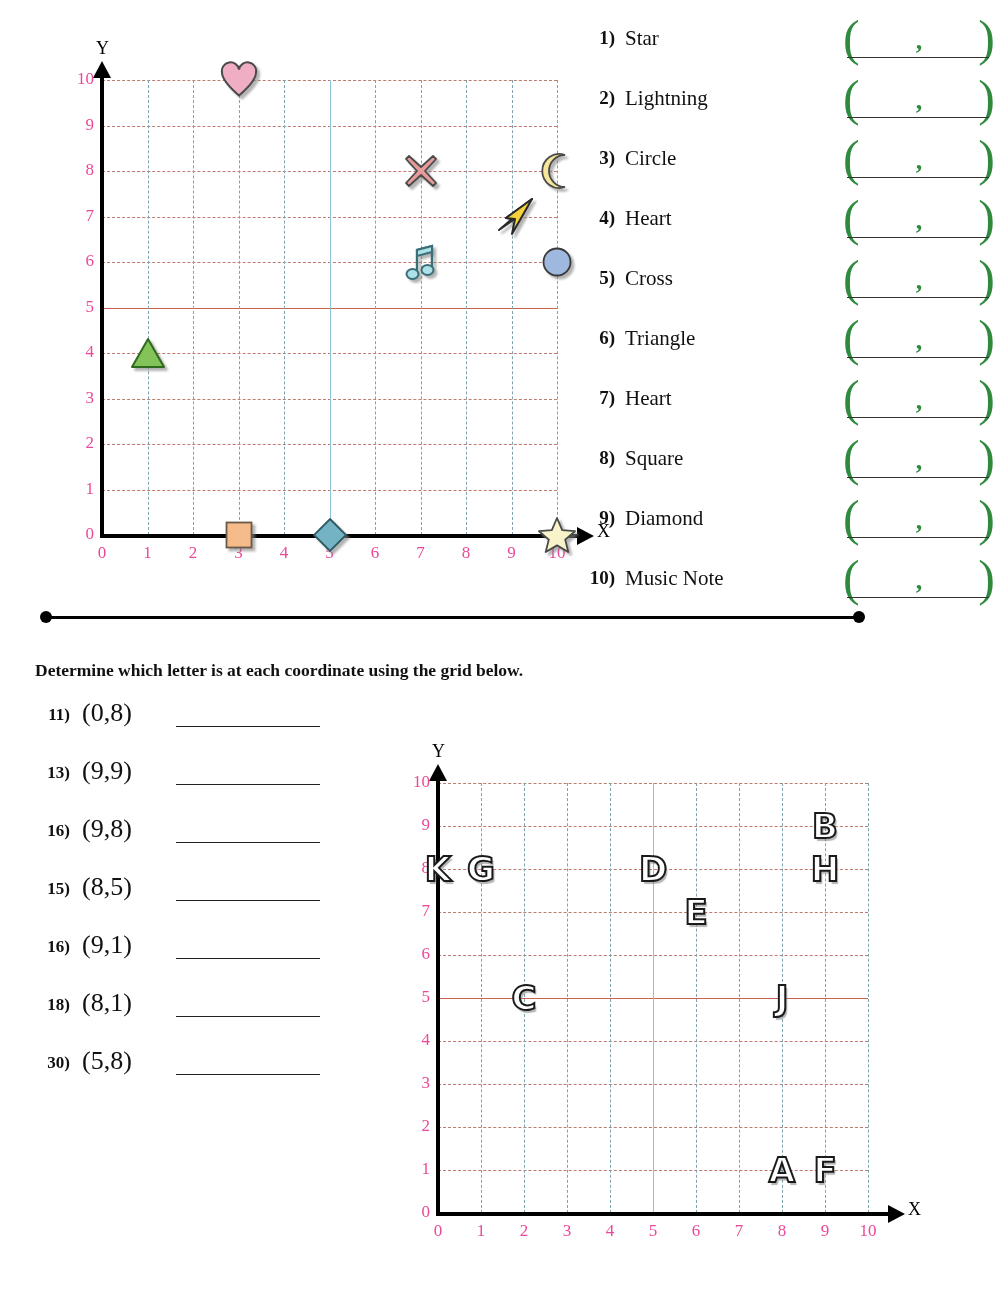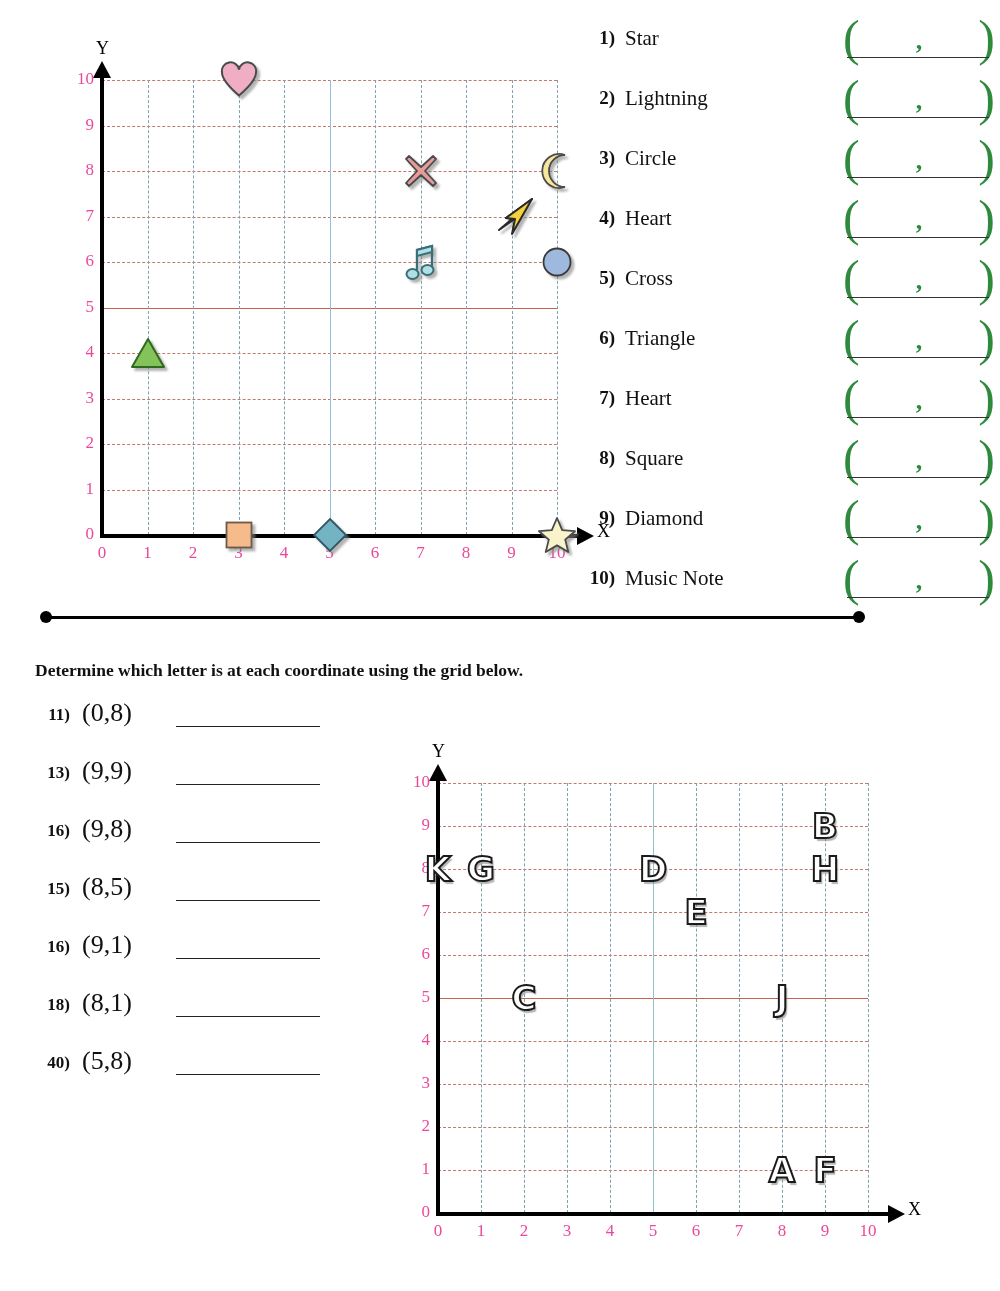--- a/index.html
+++ b/index.html
@@ -364,21 +364,21 @@
 
 
   <div class="crow">
     <div class="cnum">18)</div>
     <div class="ccoord">(8,1)</div>
     <div class="cline"></div>
   </div>
 
 
   <div class="crow">
-    <div class="cnum">40)</div>
+    <div class="cnum">30)</div>
     <div class="ccoord">(5,8)</div>
     <div class="cline"></div>
   </div>
 </div>
 
 <div class="plot" id="letterPlot" style="left:398px;top:765px;width:450px;height:450px;">
     <div class="gl-h" style="left:40px;top:405px;width:430px;"></div>
     <div class="gl-h" style="left:40px;top:362px;width:430px;"></div>
     <div class="gl-h" style="left:40px;top:319px;width:430px;"></div>
     <div class="gl-h" style="left:40px;top:276px;width:430px;"></div>

